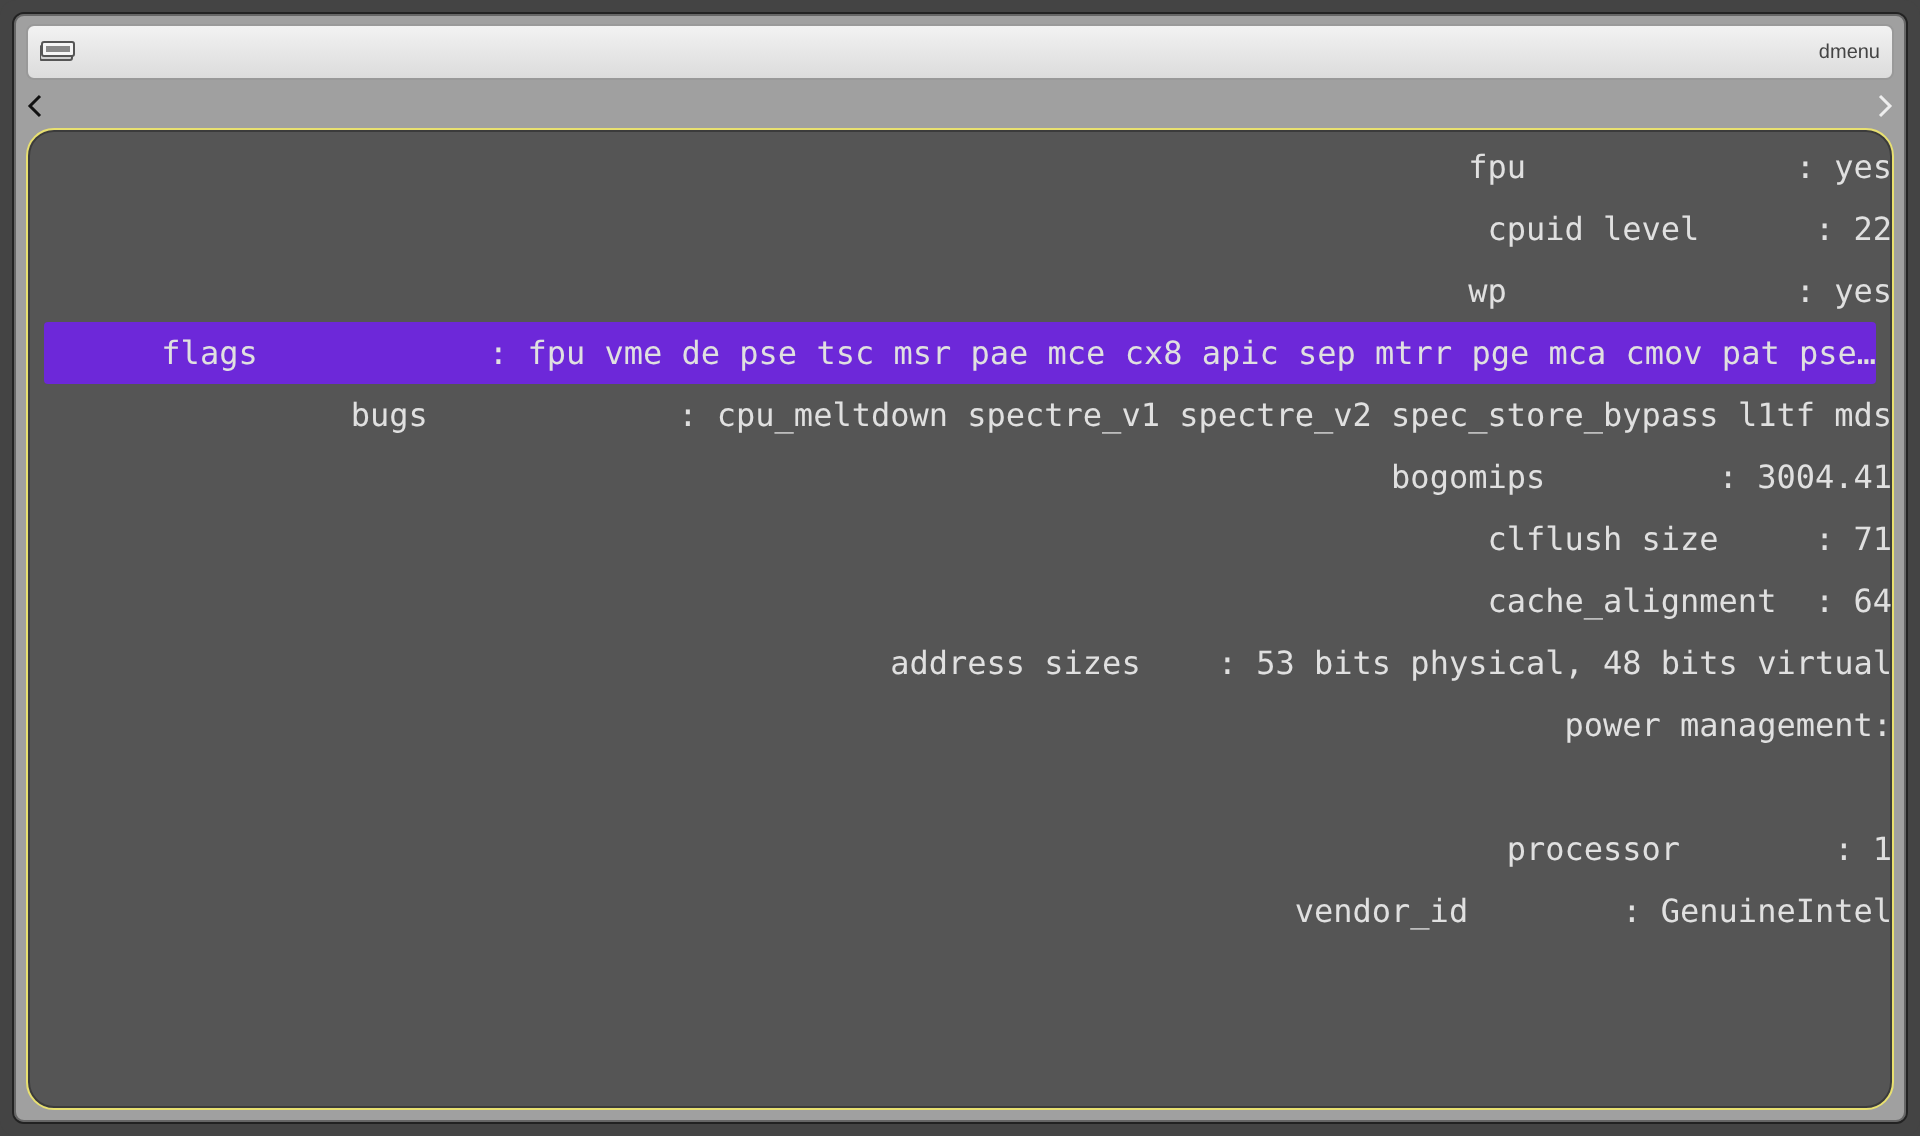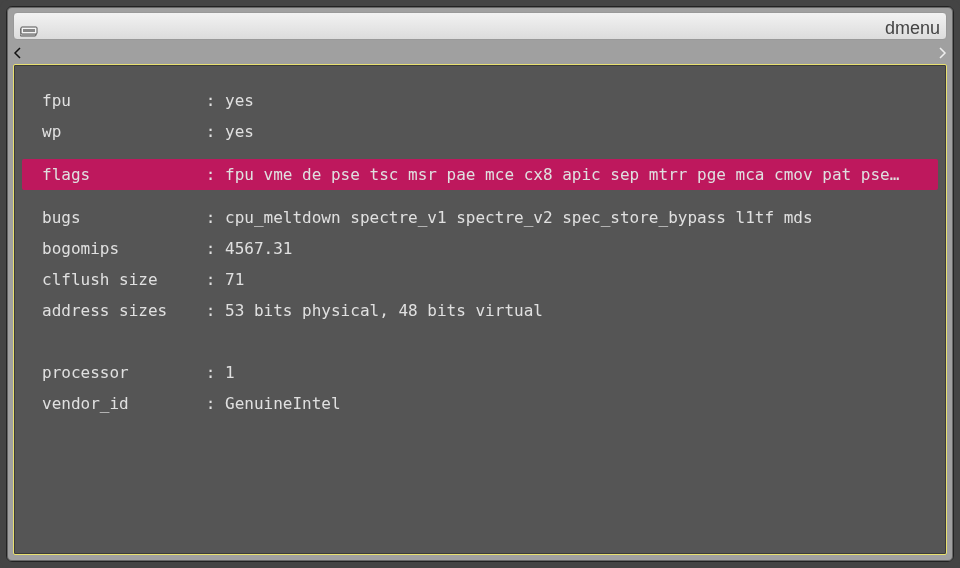--- a/index.html
+++ b/index.html
@@ -27,24 +27,24 @@
     flex-direction: column;
     box-shadow: inset 0 0 0 1px #666;
   }
   .titlebar {
     height: 28px;
     background: linear-gradient(to bottom, #f2f2f2, #dcdcdc);
     border: 1px solid #999;
     border-radius: 4px;
     margin: 5px 6px 4px 6px;
     display: flex;
-    align-items: flex-end;
+    align-items: center;
     padding: 0 6px;
     font-family: sans-serif;
-    font-size: 18px;
+    font-size: 10px;
     color: #333;
   }
   .titlebar .icon {
     width: 18px;
     height: 14px;
     display: flex;
     align-items: center;
     justify-content: center;
   }
   .titlebar .title {
@@ -66,38 +66,39 @@
     justify-content: center;
     color: #222;
     cursor: pointer;
   }
   .chevron svg { display: block; }
   .terminal {
     flex: 1;
     background: #555;
     margin: 2px 6px 6px 6px;
     border: 1px solid #e8e070;
-    border-radius: 2px;
+    border-radius: 14px;
     box-shadow: inset 0 0 0 1px rgba(0,0,0,0.3);
     overflow: hidden;
     font-family: "DejaVu Sans Mono", "Liberation Mono", monospace;
     font-size: 16px;
     line-height: 31px;
     color: #e0e0e0;
-    padding-top: 20px;
+    padding-top: 3px;
+    text-align: right;
   }
   .line {
     white-space: pre;
     padding: 0 0 0 28px;
     overflow: hidden;
     text-overflow: ellipsis;
   }
   .line.selected {
-    background: #be185d;
-    margin: 12px 8px;
+    background: #6d28d9;
+    margin: 0 8px;
     padding-left: 20px;
     border-radius: 2px;
   }
   .blank { height: 31px; }
 </style>
 </head>
 <body>
 
 <div class="window">
   <div class="inner-frame">
@@ -121,25 +122,28 @@
       </span>
       <span class="chevron">
         <svg width="10" height="12" viewBox="0 0 10 12">
           <path d="M3 1 L8 6 L3 11" fill="none" stroke="#eee" stroke-width="1.5"></path>
         </svg>
       </span>
     </div>
 
     <div class="terminal" id="terminal">
         <div class="line">fpu              : yes</div>
+        <div class="line">cpuid level      : 22</div>
         <div class="line">wp               : yes</div>
         <div class="line selected">flags            : fpu vme de pse tsc msr pae mce cx8 apic sep mtrr pge mca cmov pat pse…</div>
         <div class="line">bugs             : cpu_meltdown spectre_v1 spectre_v2 spec_store_bypass l1tf mds</div>
-        <div class="line">bogomips         : 4567.31</div>
+        <div class="line">bogomips         : 3004.41</div>
         <div class="line">clflush size     : 71</div>
+        <div class="line">cache_alignment  : 64</div>
         <div class="line">address sizes    : 53 bits physical, 48 bits virtual</div>
+        <div class="line">power management:</div>
         <div class="blank"></div>
         <div class="line">processor        : 1</div>
         <div class="line">vendor_id        : GenuineIntel</div>
       </div>
 
   </div>
 </div>
 
 </body></html>

